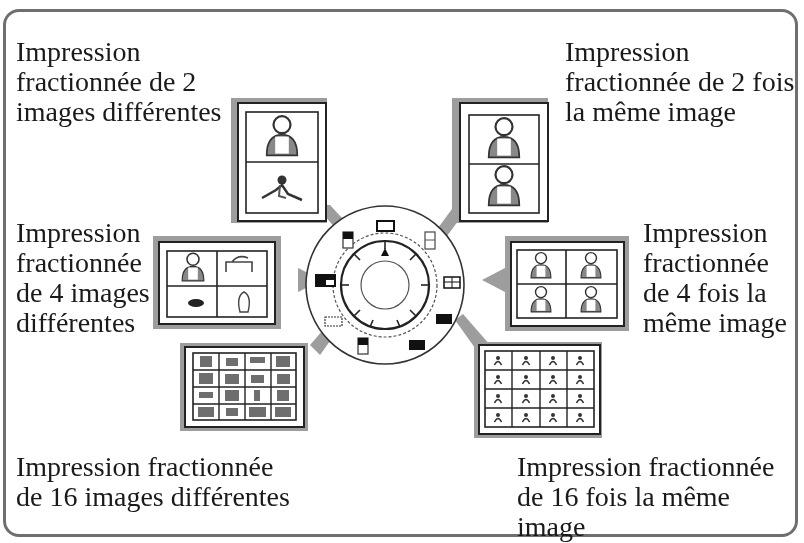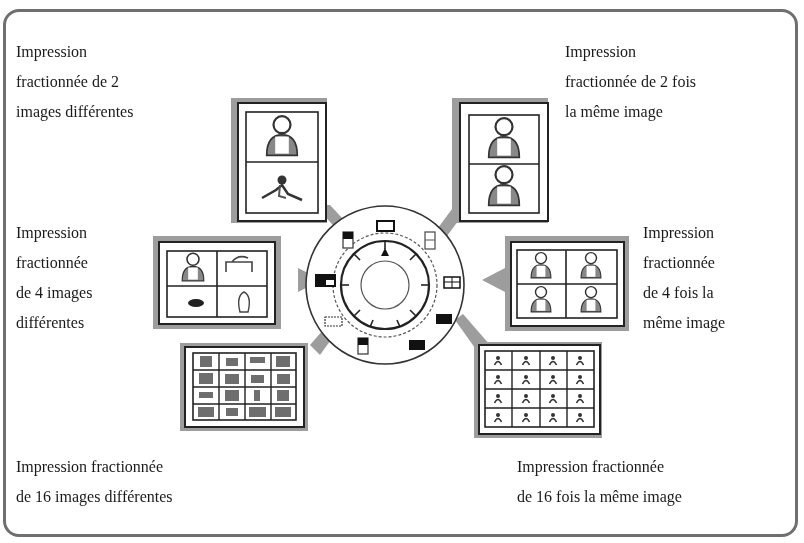--- a/index.html
+++ b/index.html
@@ -3,21 +3,21 @@
   <meta charset="utf-8">
   <style>
     html, body { margin: 0; padding: 0; background: #ffffff; }
     body { width: 804px; height: 543px; position: relative; overflow: hidden; }
     .frame {
       position: absolute; left: 3px; top: 9px; width: 795px; height: 528px;
       border: 3px solid #6f6f6f; border-radius: 16px; box-sizing: border-box; background: #fff;
     }
     .label {
       position: absolute; font-family: "Liberation Serif", "DejaVu Serif", serif;
-      font-size: 16px; line-height: 30px; color: #1a1a1a; white-space: pre-line;
+      font-size: 28px; line-height: 30px; color: #1a1a1a; white-space: pre-line;
     }
     svg { position: absolute; left: 0; top: 0; }
   </style>
 </head>
 <body>
 
 <div class="frame"></div>
 
 <svg width="804" height="543" viewBox="0 0 804 543">
   <defs>

